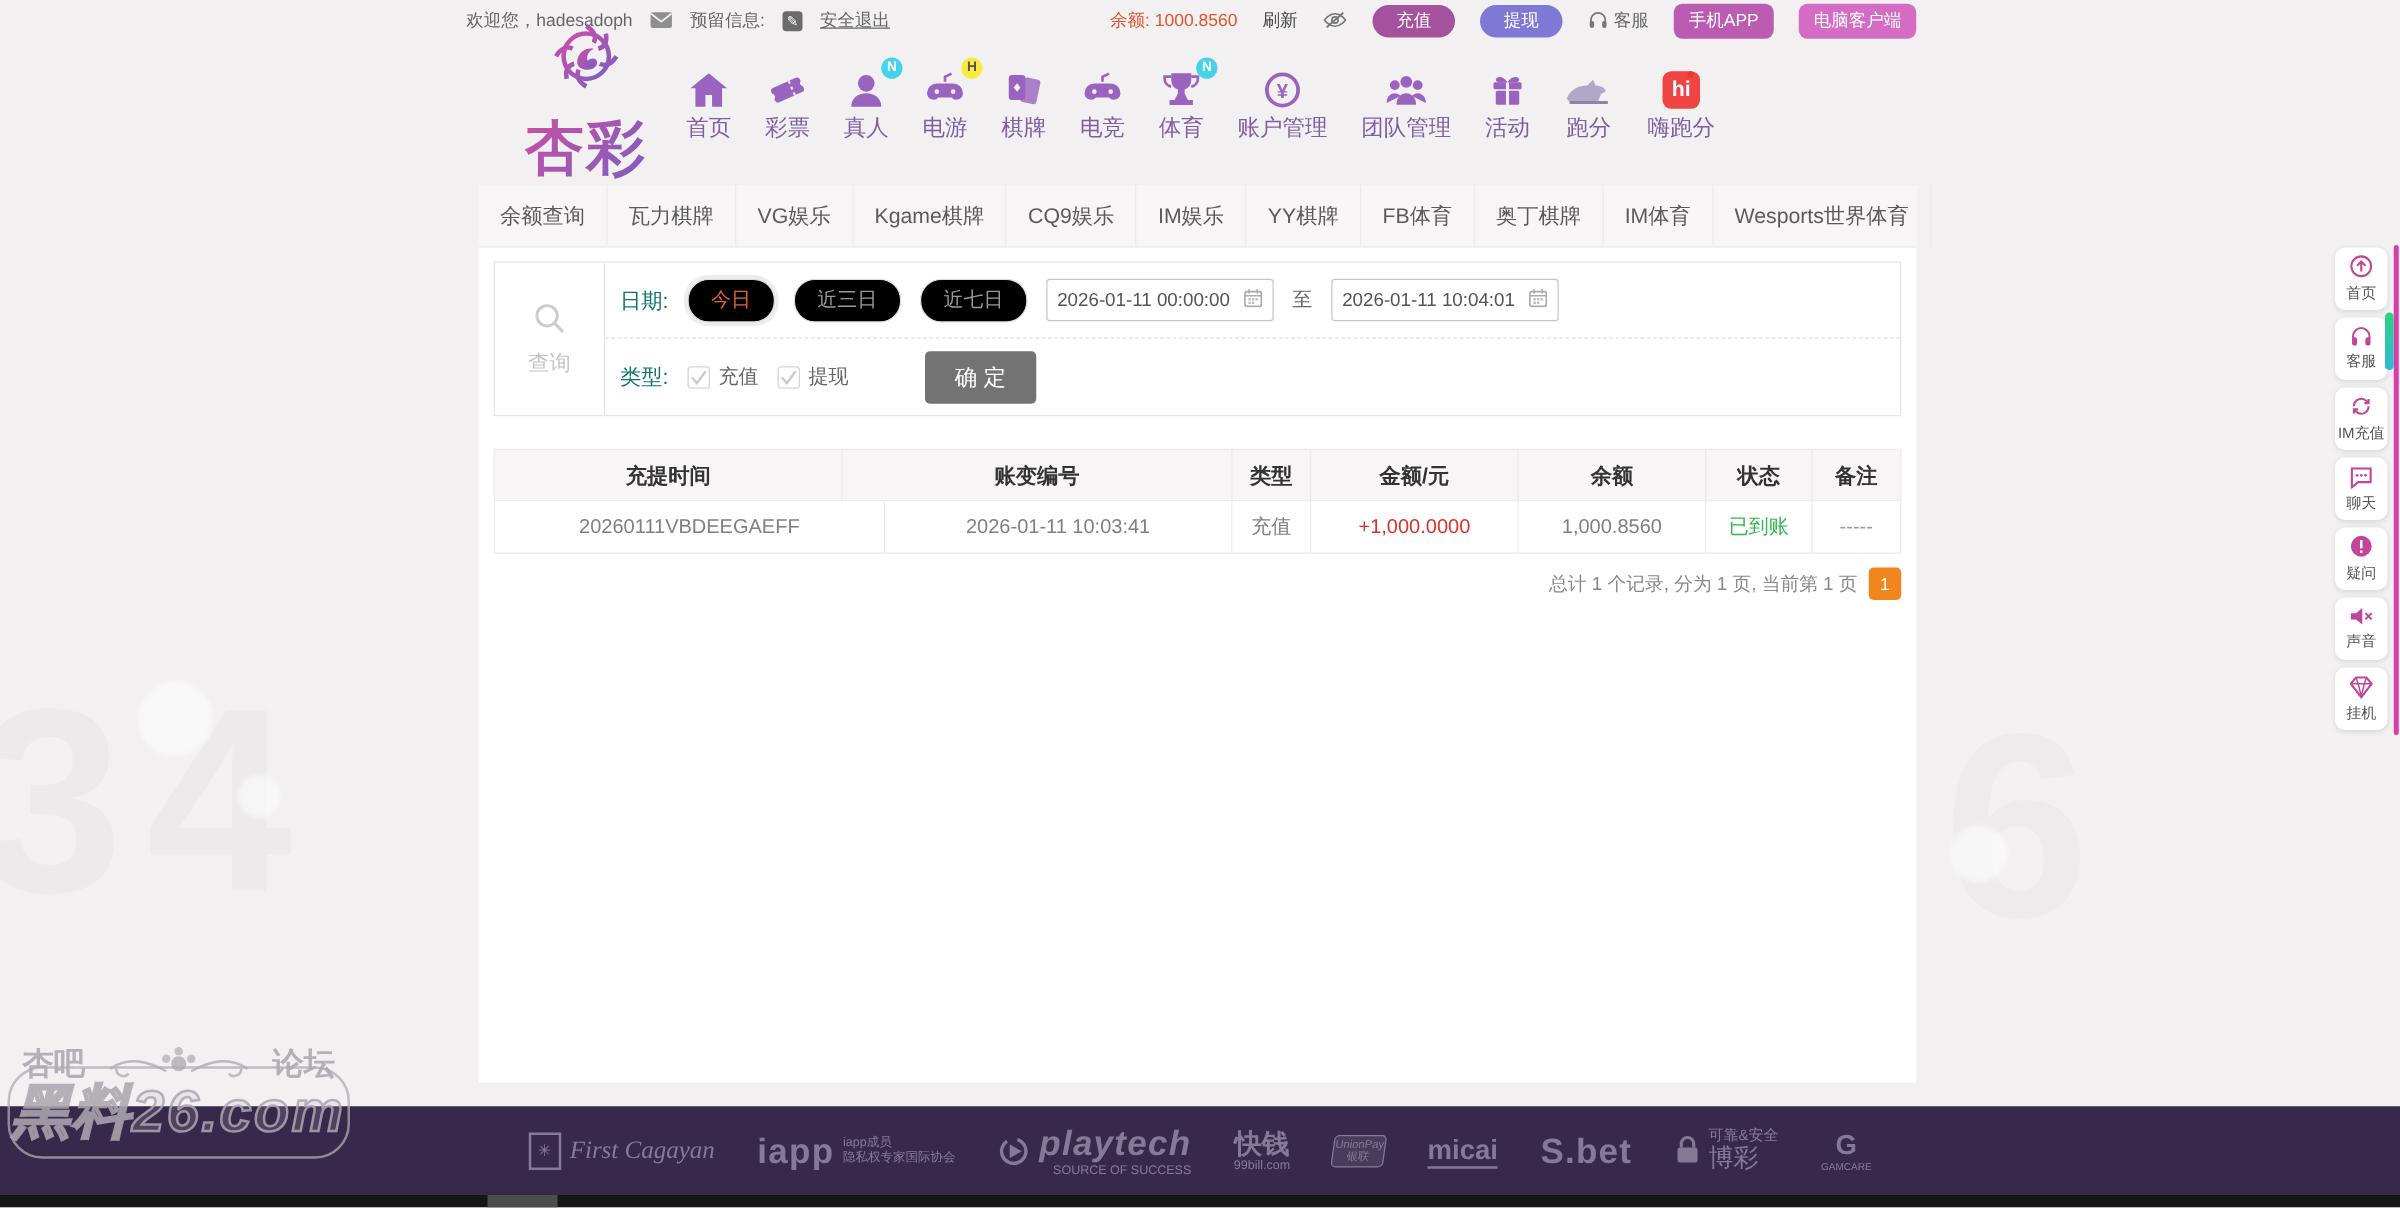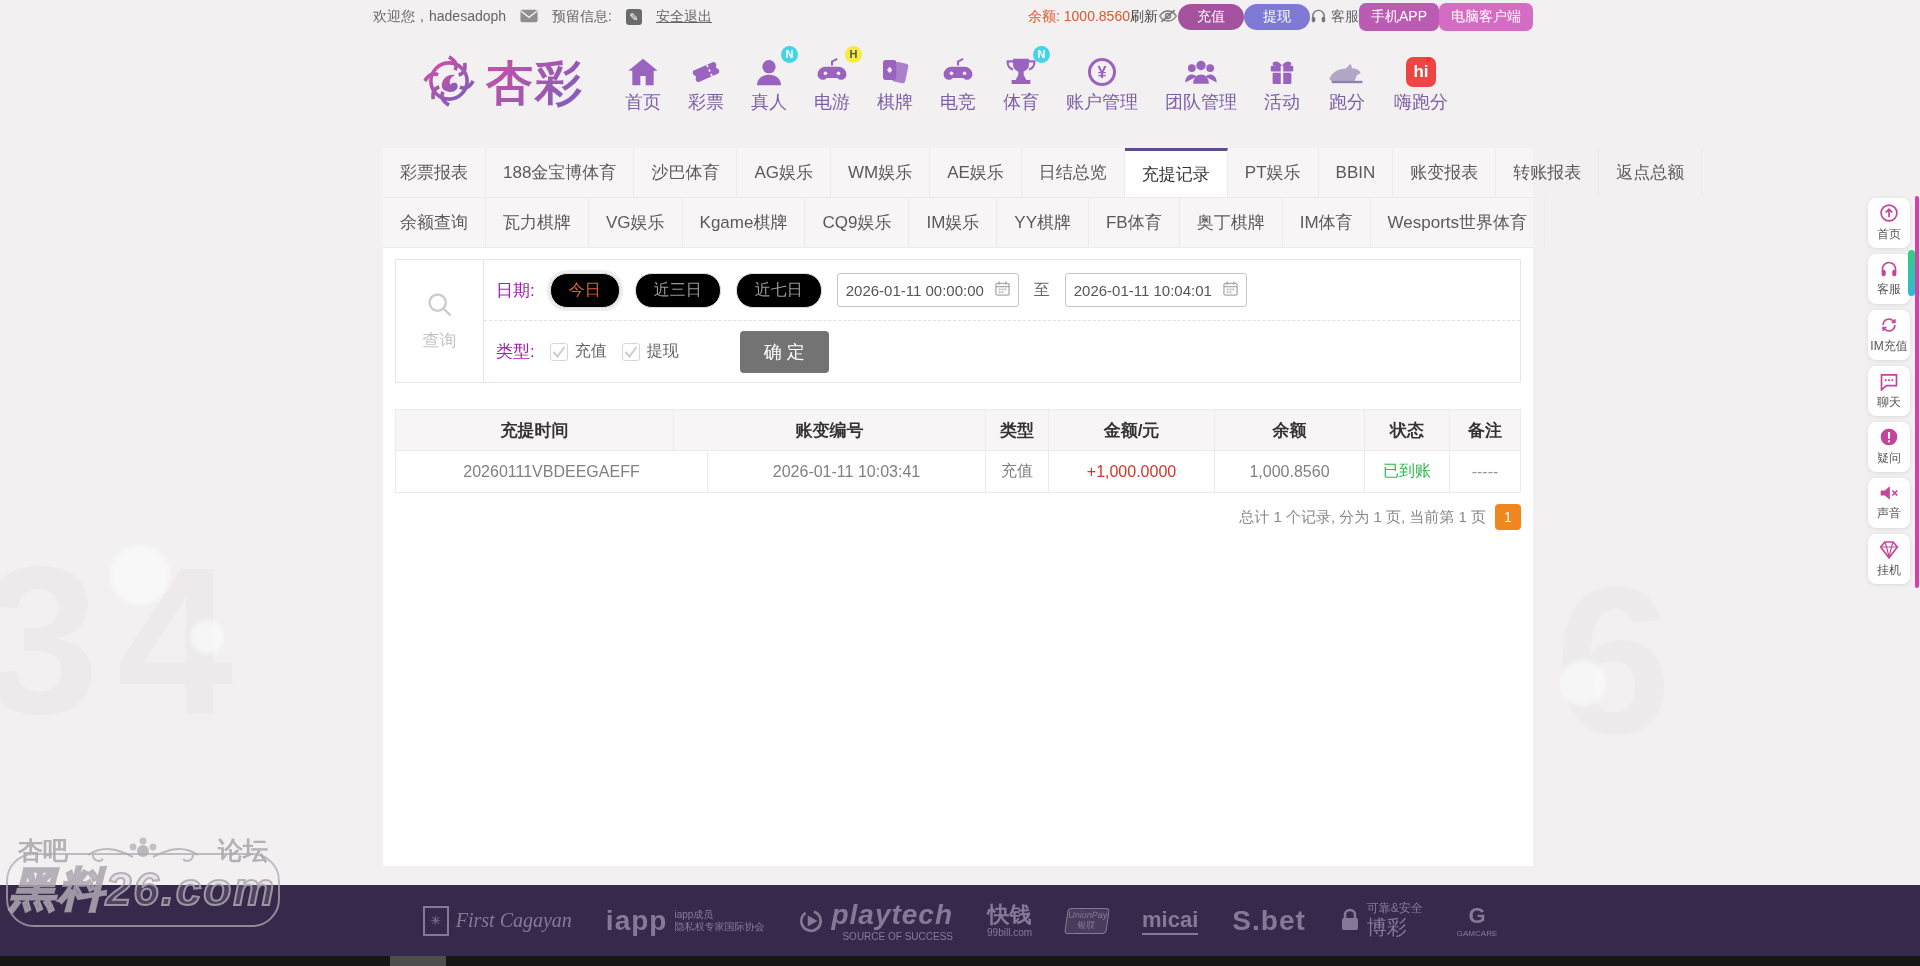--- a/index.html
+++ b/index.html
@@ -10,38 +10,38 @@
   .bg-digits { position:absolute; font-weight:bold; color:#eceaeb; font-size:210px; letter-spacing:18px; z-index:0; }
   .bg-digits.left { left:-18px; top:520px; }
   .bg-digits.right { left:1420px; top:540px; color:#edebec; }
   .bokeh { position:absolute; border-radius:50%; background:rgba(255,255,255,.55); filter:blur(2px); z-index:0; }
 
   
   .topbar { position:absolute; top:0; left:0; right:0; height:34px; display:flex;
     align-items:center; justify-content:space-between; padding:0 387px 0 373px;
     font-size:14px; color:#666; z-index:5; }
   .tb-group { display:flex; align-items:center; gap:14px; }
-  .tb-group.right { gap:0; }
+  .tb-group.right { gap:20px; }
   .logout { color:#666; text-decoration:underline; cursor:pointer; }
   .edit-sq { width:16px; height:16px; background:#6b6b6b; border-radius:3px; color:#fff;
     font-size:11px; display:flex; align-items:center; justify-content:center; cursor:pointer; }
   .balance { color:#e2552c; }
   .refresh { color:#444; cursor:pointer; }
   .pill { color:#fff; border-radius:15px; padding:4px 19px; font-size:14px; cursor:pointer; }
   .pill.charge { background:#a4529e; }
   .pill.withdraw { background:#7f79d6; }
   .sqbtn { color:#fff; border-radius:7px; padding:5px 12px; font-size:14px; cursor:pointer; }
   .sqbtn.app { background:#bb5bb1; }
   .sqbtn.pc { background:#d56cc3; }
   .svc { display:flex; align-items:center; gap:4px; color:#666; cursor:pointer; }
 
   
   .nav { position:absolute; top:40px; left:420px; height:86px; display:flex;
     align-items:center; gap:27px; z-index:5; }
-  .brand { display:flex; align-items:center; gap:8px; margin-right:14px; cursor:pointer; }
+  .brand { display:flex; align-items:center; gap:8px; margin-right:4px; cursor:pointer;flex-direction:column; }
   .brand-text { font-size:47px; font-weight:bold;
     background:linear-gradient(135deg,#cc4fa2,#7a5fc0); -webkit-background-clip:text;
     background-clip:text; color:transparent; letter-spacing:2px; }
   .nav-item { display:flex; flex-direction:column; align-items:center; gap:3px; cursor:pointer; }
   .nav-ic { position:relative; height:34px; display:flex; align-items:flex-end; }
   .nav-item span.lbl { font-size:18px; color:#7e5fa6; white-space:nowrap; }
   .badge { position:absolute; top:-7px; right:-13px; width:17px; height:17px; border-radius:50%;
     font-size:11px; font-weight:bold; display:flex; align-items:center; justify-content:center; }
   .badge.n { background:#45d3ea; color:#fff; }
   .badge.h { background:#f7ec3e; color:#555; }
@@ -57,21 +57,21 @@
   .tab.active { background:#fff; border-top:3px solid #5e4b8d; color:#333; }
   .tabs-row .spacer { flex:1; border-right:none; }
 
   
   .filter { margin:11px 12px 0; border:1px solid #e9e5e7; display:flex; background:#fff; }
   .filter-left { width:88px; border-right:1px solid #e9e5e7; display:flex; flex-direction:column;
     align-items:center; justify-content:center; gap:5px; color:#c6c2c4; font-size:17px; }
   .filter-right { flex:1; display:flex; flex-direction:column; }
   .f-row { height:61px; display:flex; align-items:center; padding-left:12px; gap:15px; }
   .f-row.first { border-bottom:1px dashed #e3dfe1; }
-  .f-label { font-size:17px; color:#a21caf; }
+  .f-label { font-size:17px; color:#0f766e; }
   .quick { border:1px solid #ddd; border-radius:17px; padding:6px 18px; font-size:16px;
     color:#999; background:#000000; cursor:pointer; }
   .quick.active { color:#e0642f; box-shadow:0 0 0 3px #efeced; }
   .date-input { width:182px; height:34px; border:1px solid #c9c5c7; border-radius:3px;
     display:flex; align-items:center; justify-content:space-between; padding:0 8px;
     font-size:15px; color:#555; background:#fff; cursor:text; }
   .to-lbl { font-size:16px; color:#666; }
   .chk-wrap { display:flex; align-items:center; gap:7px; cursor:pointer; }
   .chk { width:18px; height:18px; border:1px solid #d8d4d6; border-radius:3px; background:#fff;
     display:flex; align-items:center; justify-content:center; }
@@ -324,36 +324,20 @@
     <span class="nav-ic">
       <span class="hi-ic">hi</span>
         <span class="hi-dot"></span>
     </span>
     <span class="lbl">嗨跑分</span>
   </div>
 </div>
 
 <div class="card">
 
-  <div class="tabs-row">
-    <div class="tab">彩票报表</div>
-    <div class="tab">188金宝博体育</div>
-    <div class="tab">沙巴体育</div>
-    <div class="tab">AG娱乐</div>
-    <div class="tab">WM娱乐</div>
-    <div class="tab">AE娱乐</div>
-    <div class="tab">日结总览</div>
-    <div class="tab active">充提记录</div>
-    <div class="tab">PT娱乐</div>
-    <div class="tab">BBIN</div>
-    <div class="tab">账变报表</div>
-    <div class="tab">转账报表</div>
-    <div class="tab">返点总额</div>
-    <div class="tab spacer"></div>
-  </div>
   <div class="tabs-row">
     <div class="tab">余额查询</div>
     <div class="tab">瓦力棋牌</div>
     <div class="tab">VG娱乐</div>
     <div class="tab">Kgame棋牌</div>
     <div class="tab">CQ9娱乐</div>
     <div class="tab">IM娱乐</div>
     <div class="tab">YY棋牌</div>
     <div class="tab">FB体育</div>
     <div class="tab">奥丁棋牌</div>

